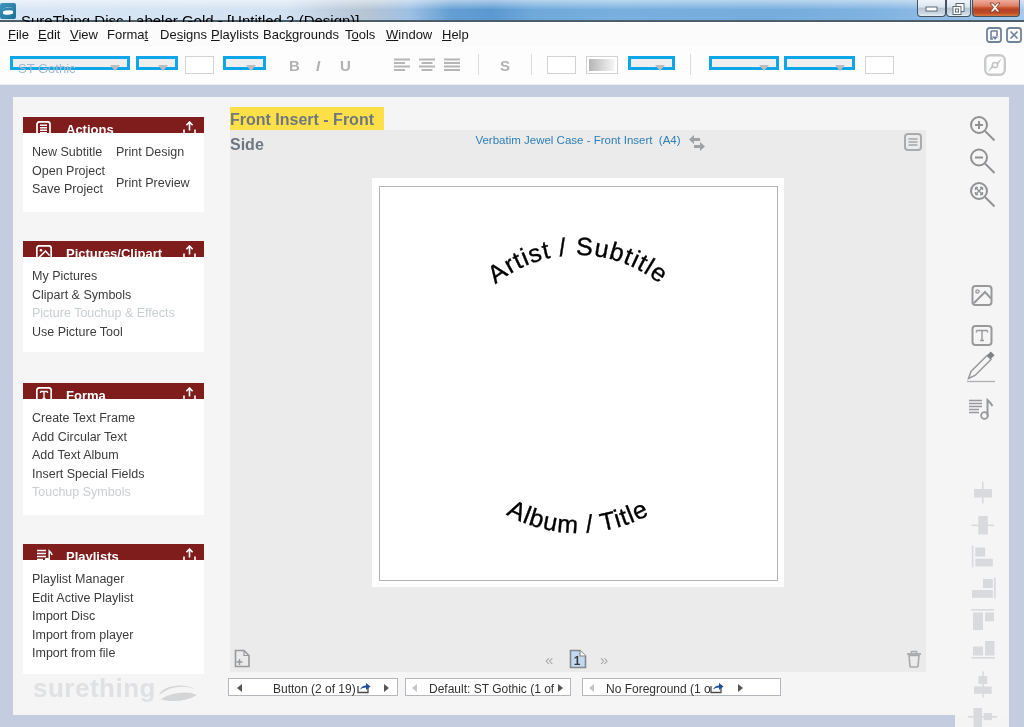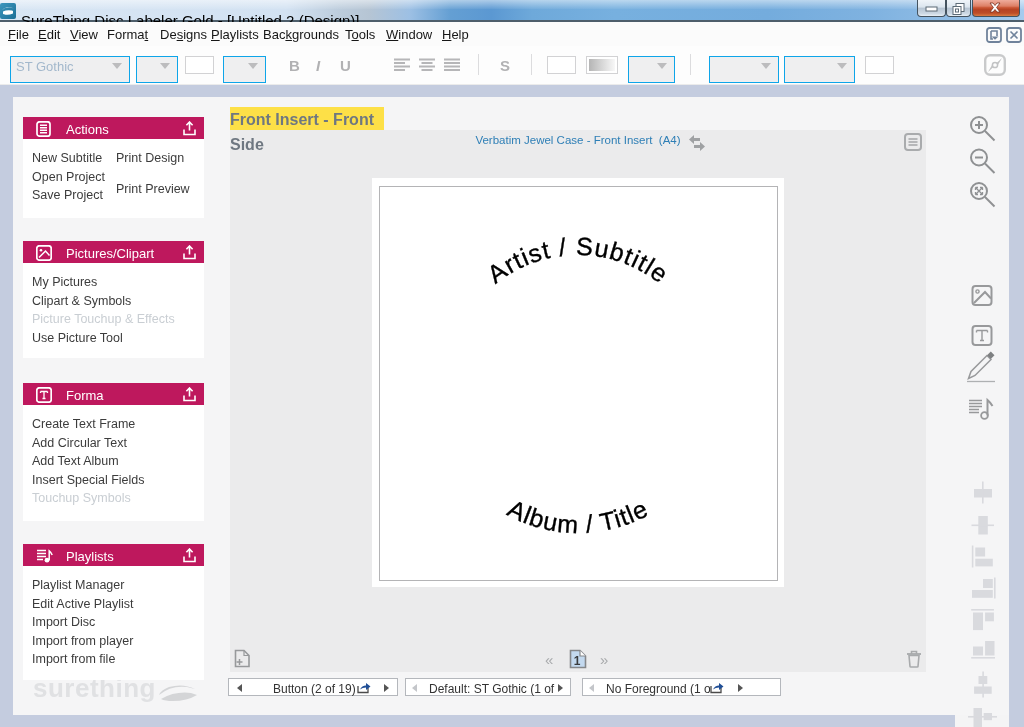--- a/index.html
+++ b/index.html
@@ -17,34 +17,34 @@
 #winbtns{position:absolute;right:4px;top:0;height:17px}
 .wbtn{position:absolute;top:0;height:17px;border:1px solid #44535f;border-top:none;border-radius:0 0 4px 4px}
 #btnmin{right:74px;width:29px;background:linear-gradient(to bottom,#f0f5f9 0%,#dbe5ee 45%,#b6c4d2 50%,#cdd9e4 85%,#e8eff5 100%)}
 #btnmax{right:49px;width:25px;background:linear-gradient(to bottom,#f0f5f9 0%,#dbe5ee 45%,#b6c4d2 50%,#cdd9e4 85%,#e8eff5 100%)}
 #btnclose{right:0px;width:48px;background:linear-gradient(to bottom,#efac9c 0%,#dd8066 38%,#ca5534 48%,#b64323 60%,#bd4d28 82%,#d97a40 100%)}
 
 #menubar{position:absolute;left:0;top:22px;width:1024px;height:24px;background:#fbfbfb;font-size:13px;color:#161616}
 #menubar span{position:absolute;top:5px}
 
 #toolbar{position:absolute;left:0;top:46px;width:1024px;height:39px;background:#fdfdfd;border-bottom:1px solid #ebebeb}
-.combo{position:absolute;top:10px;height:27px;background:#efeff0;border:1px solid #0ea5e9}
+.combo{position:absolute;top:10px;height:14px;background:#efeff0;border:3px solid #0ea5e9}
 .combo .arr{position:absolute;right:7px;top:6px;width:0;height:0;border-left:5px solid transparent;border-right:5px solid transparent;border-top:6px solid #bcbcbe}
 .wbox{position:absolute;top:10px;height:18px;background:#fff;border:1px solid #d2d2d4}
 .tbtxt{position:absolute;top:11px;font-size:15px;font-weight:bold;color:#b1b1b3}
 .tsep{position:absolute;top:8px;width:1px;height:21px;background:#dcdcde}
 
 #app{position:absolute;left:0;top:85px;width:1024px;height:642px;background:#c4ccdf}
 #content{position:absolute;left:13px;top:12px;width:996px;height:618px;background:#f5f5f6}
 #stripbottom{position:absolute;left:942px;top:618px;width:54px;height:12px;background:#f4f4f5}
 #canvas{position:absolute;left:217px;top:33px;width:696px;height:542px;background:#ebebec}
 #tab{position:absolute;left:217px;top:10px;width:154px;height:23px;background:#fde047;font-size:16px;font-weight:bold;color:#6e7781;line-height:25px}
 
 .panel{position:absolute;left:10px;width:181px}
-.phead{height:22px;background:#be185d;color:#fff;font-size:13px;font-weight:normal;position:relative}
+.phead{height:16px;background:#7f1d1d;color:#fff;font-size:13px;font-weight:bold;position:relative}
 .phead .ptitle{position:absolute;left:43px;top:5px}
 .phead svg.pico{position:absolute;left:13px;top:4px}
 .phead svg.upl{position:absolute;right:7px;top:4px}
 .pbody{background:#fff;padding-top:10px}
 .pbody div{font-size:12.5px;color:#3c3c3c;line-height:18.5px;padding-left:9px}
 .pbody .dis{color:#c9ced3}
 
 #wmark{position:absolute;left:20px;top:576px;font-size:26px;font-weight:bold;color:#e0e1e3;letter-spacing:0.5px}
 
 .navw{position:absolute;top:580.5px;height:18px;background:#fff;border:1px solid #b4b7bc;font-size:12px;color:#333}

